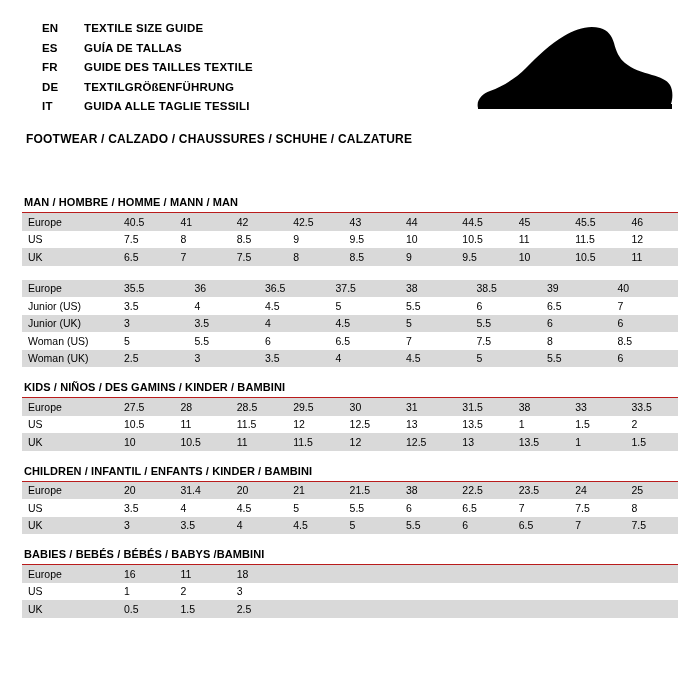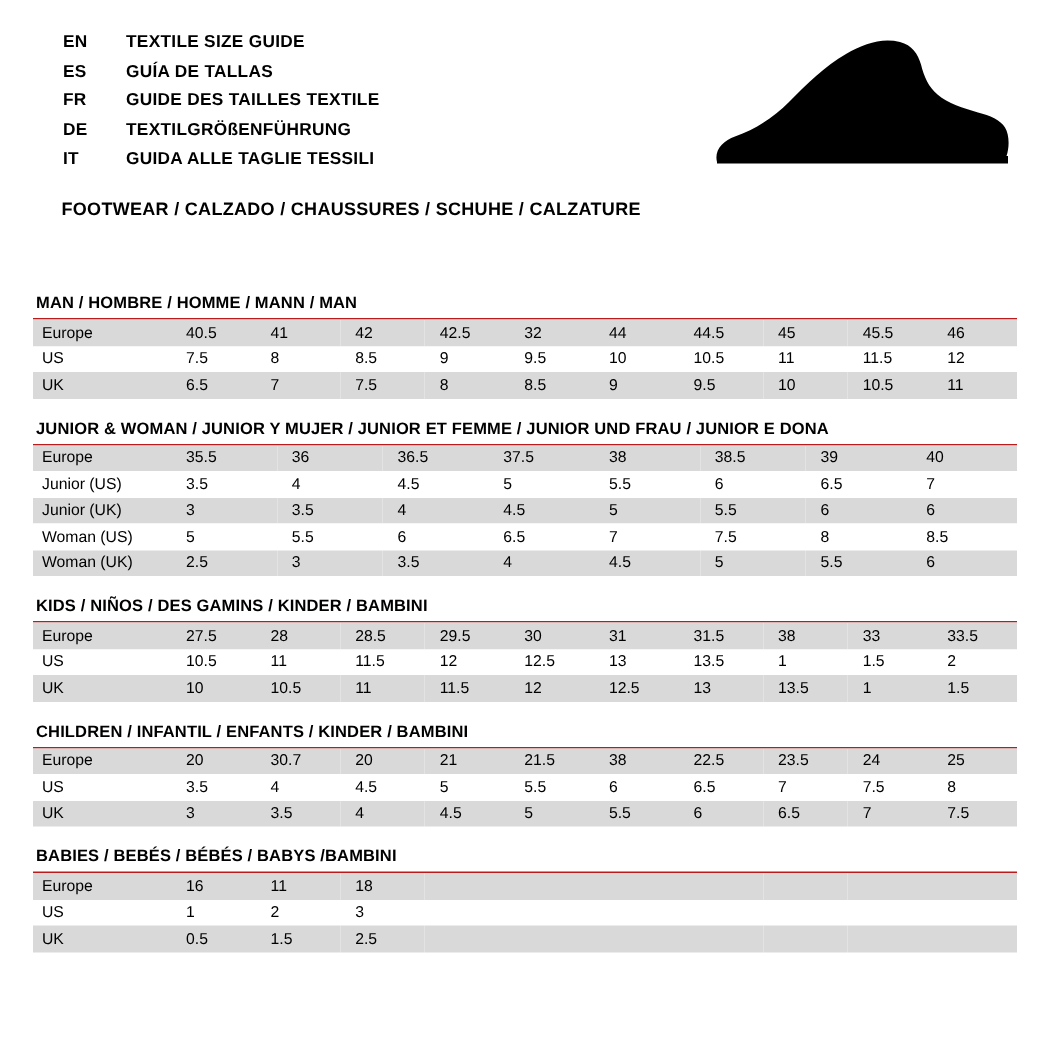--- a/index.html
+++ b/index.html
@@ -46,21 +46,20 @@
   .lang-title {
     font-size: 11.5px;
     font-weight: bold;
     letter-spacing: 0.2px;
   }
   .footwear-line {
     margin-top: 12px;
     font-size: 12px;
     font-weight: bold;
     letter-spacing: 0.2px;
-    margin-left: 15px;
   }
 
   
   .shoe {
     position: absolute;
     right: 22px;
     top: 20px;
     width: 210px;
     height: 100px;
   }
@@ -153,21 +152,21 @@
     <div class="block">
       <div class="block-title">MAN / HOMBRE / HOMME / MANN / MAN</div>
       <table class="size">
         <tbody>
             <tr class="shaded">
           <td class="rowlabel">Europe</td>
           <td class="val">40.5</td>
           <td class="val">41</td>
           <td class="val">42</td>
           <td class="val">42.5</td>
-          <td class="val">32</td>
+          <td class="val">43</td>
           <td class="val">44</td>
           <td class="val">44.5</td>
           <td class="val">45</td>
           <td class="val">45.5</td>
           <td class="val">46</td>
         </tr>
         <tr class="plain">
           <td class="rowlabel">US</td>
           <td class="val">7.5</td>
           <td class="val">8</td>
@@ -191,21 +190,20 @@
           <td class="val">9.5</td>
           <td class="val">10</td>
           <td class="val">10.5</td>
           <td class="val">11</td>
         </tr>
       </tbody>
         </table>
     </div>
 
     <div class="block">
-      <div class="block-title">JUNIOR &amp; WOMAN / JUNIOR Y MUJER / JUNIOR ET FEMME / JUNIOR UND FRAU / JUNIOR E DONA</div>
       <table class="size">
         <tbody>
             <tr class="shaded">
           <td class="rowlabel">Europe</td>
           <td class="val">35.5</td>
           <td class="val">36</td>
           <td class="val">36.5</td>
           <td class="val">37.5</td>
           <td class="val">38</td>
           <td class="val">38.5</td>
@@ -307,21 +305,21 @@
         </table>
     </div>
 
     <div class="block">
       <div class="block-title">CHILDREN / INFANTIL / ENFANTS / KINDER / BAMBINI</div>
       <table class="size">
         <tbody>
             <tr class="shaded">
           <td class="rowlabel">Europe</td>
           <td class="val">20</td>
-          <td class="val">30.7</td>
+          <td class="val">31.4</td>
           <td class="val">20</td>
           <td class="val">21</td>
           <td class="val">21.5</td>
           <td class="val">38</td>
           <td class="val">22.5</td>
           <td class="val">23.5</td>
           <td class="val">24</td>
           <td class="val">25</td>
         </tr>
         <tr class="plain">

